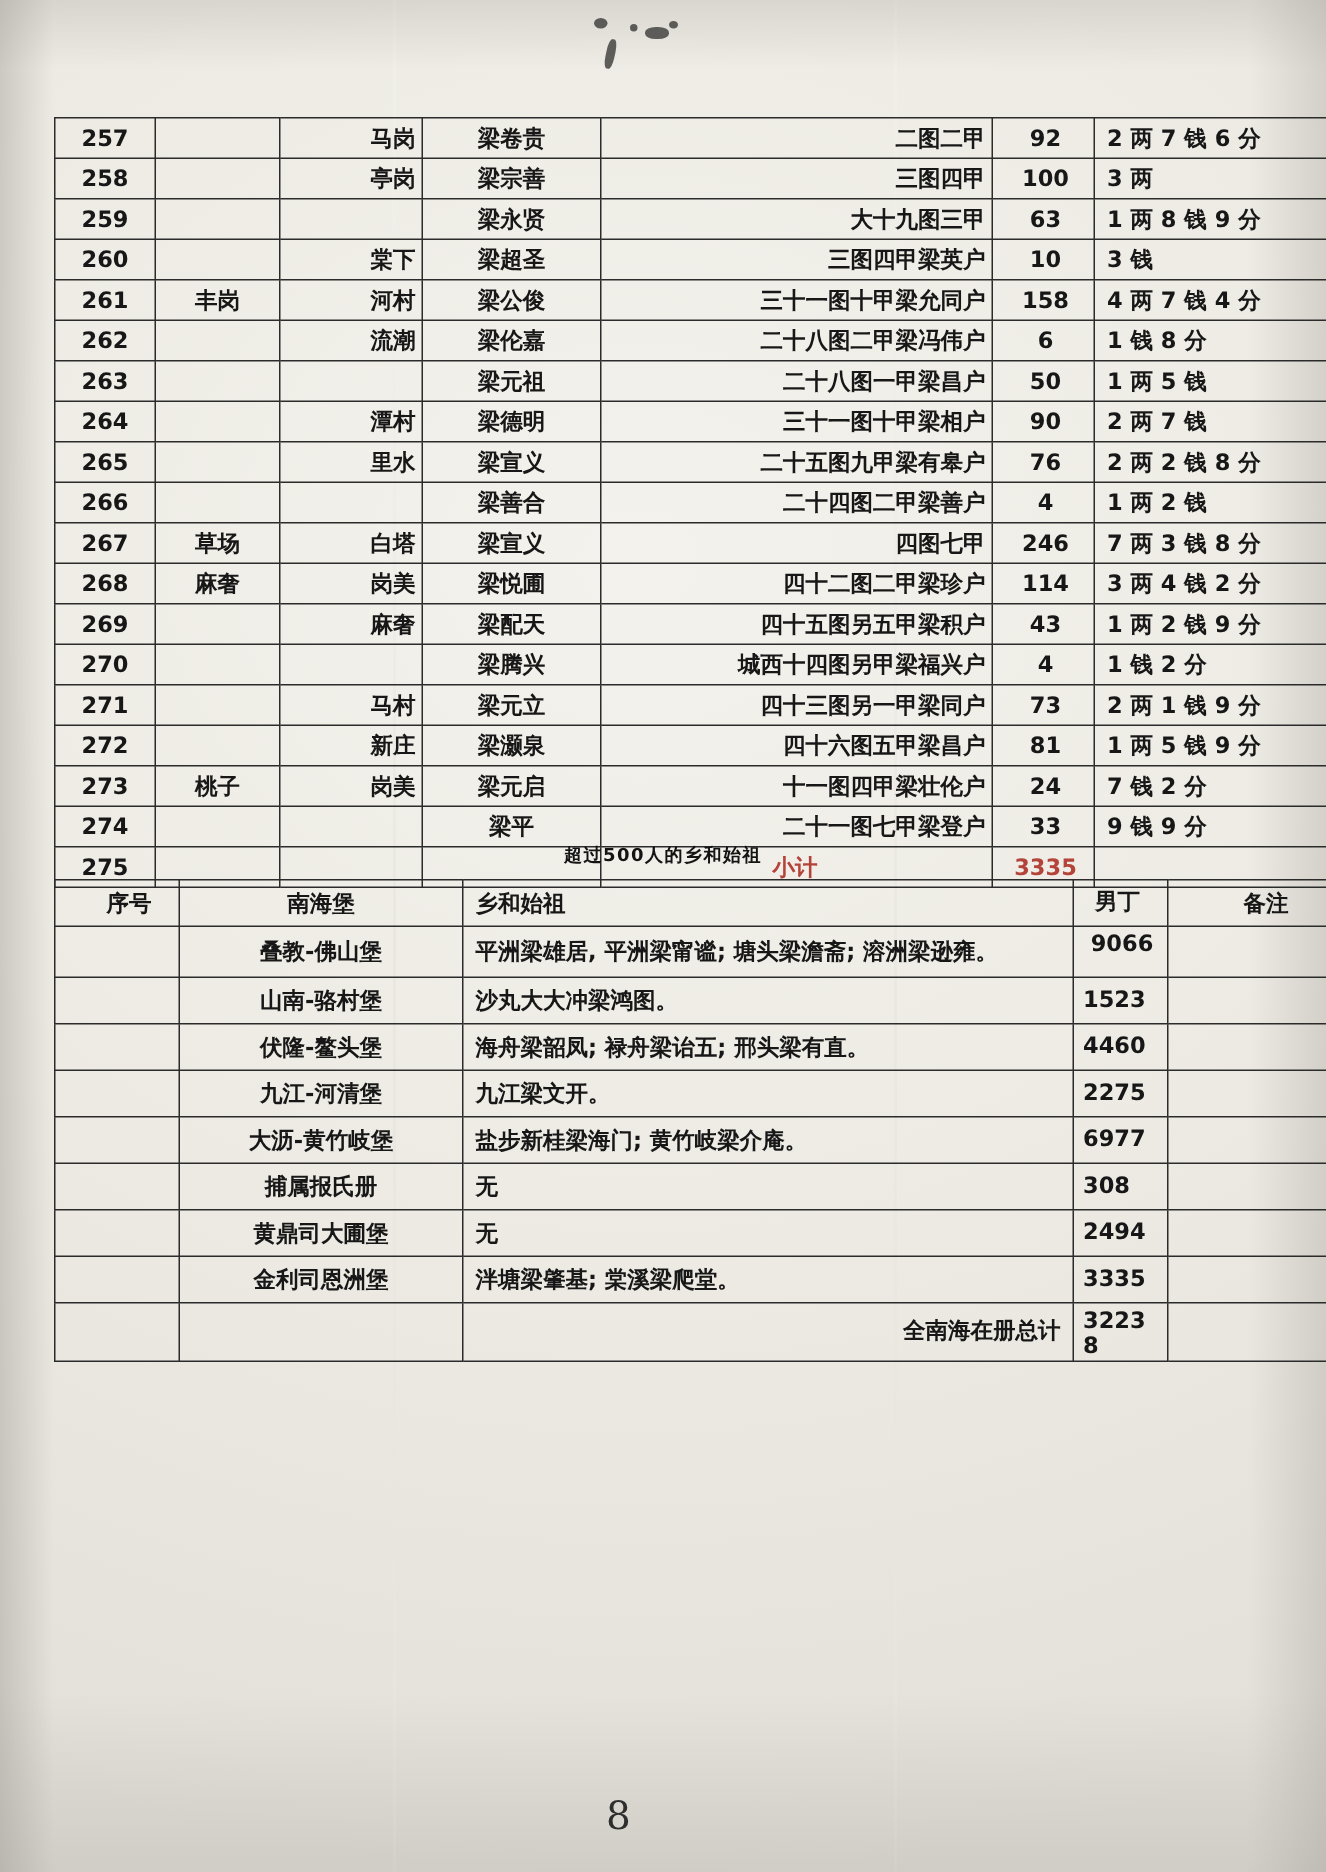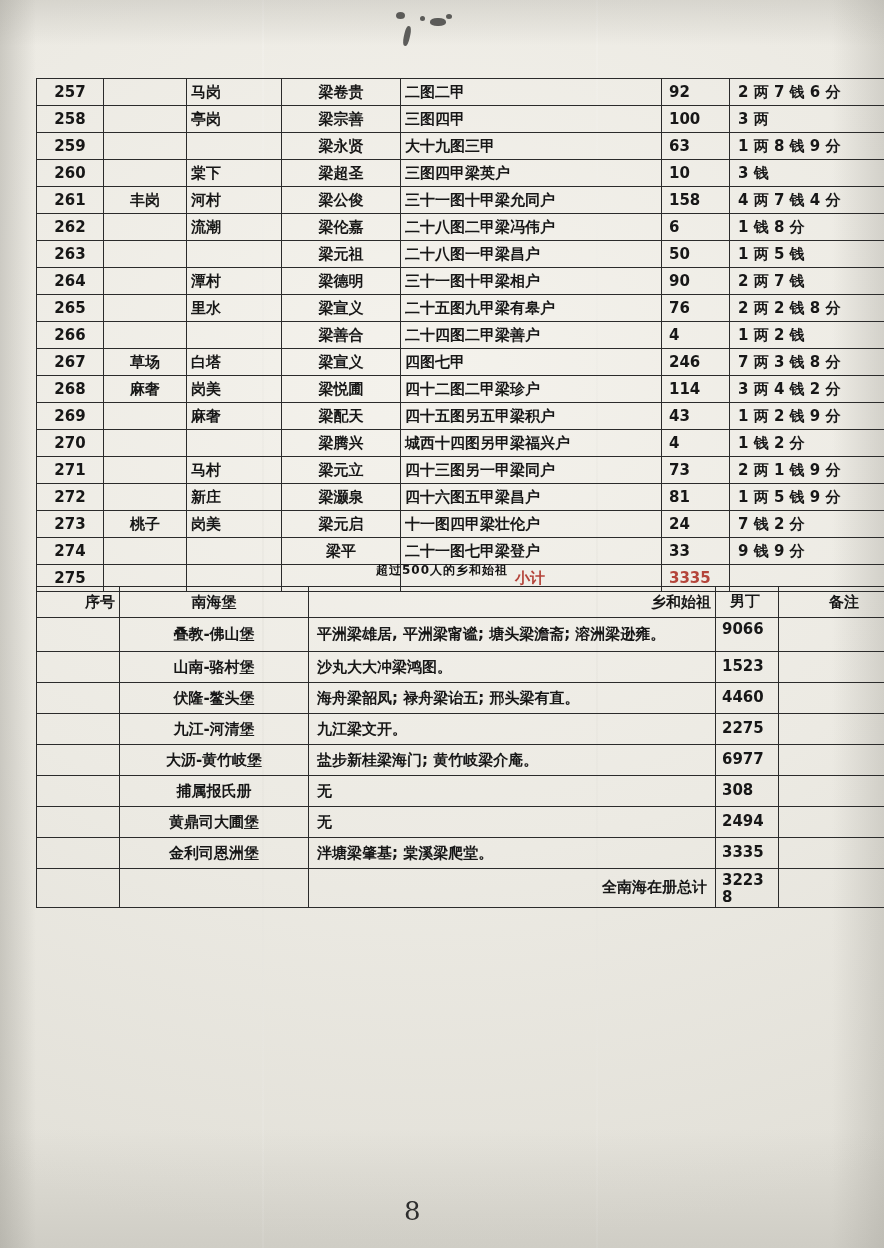--- a/index.html
+++ b/index.html
@@ -90,24 +90,24 @@
   
   #reg-table {
     position: absolute;
     left: 36px;
     top: 78px;
     width: 812px;
   }
   #reg-table td { height: 26px; }
   .c-no      { width: 58px; text-align: center; }
   .c-a       { width: 74px; text-align: center; }
-  .c-b       { width: 86px; text-align: left; }
+  .c-b       { width: 86px; text-align: right; }
   .c-name    { width: 110px; text-align: center; }
-  .c-place   { width: 252px; text-align: left; }
-  .c-num     { width: 56px;  text-align: left; padding-left: 7px; margin-left: 17px; }
+  .c-place   { width: 252px; text-align: right; }
+  .c-num     { width: 56px;  text-align: center; padding-left: 7px; margin-left: 17px; }
   .c-note    { width: 176px; text-align: left; padding-left: 8px; }
   .subtotal-label { text-align: center; color: #b4443a; padding-right: 6px; }
   .subtotal-val   { color: #b4443a; }
 
   
   #section-title {
     position: absolute;
     left: 36px;
     top: 562px;
     width: 812px;
@@ -119,21 +119,21 @@
   }
 
   
   #sum-table {
     position: absolute;
     left: 36px;
     top: 586px;
     width: 812px;
   }
   #sum-table td, #sum-table th { height: 30px; }
-  .s-no    { width: 58px;  text-align: right; padding-left: 20px; }
+  .s-no    { width: 58px;  text-align: center; padding-left: 20px; }
   .s-fort  { width: 180px; text-align: center; }
   .s-anc   { width: 394px; text-align: left; padding-left: 8px; white-space: normal; line-height: 1.25; }
   .s-men   { width: 58px;  text-align: left; padding-left: 6px; white-space: normal; line-height: 1.15; }
   .s-rem   { width: 122px; text-align: center; }
   .row-tall td { height: 50px; }
   .total-label { text-align: right; padding-right: 8px; }
 
   
   #page-number {
     position: absolute;
@@ -341,31 +341,31 @@
     </tbody>
   </table>
 
   <div id="section-title">超过500人的乡和始祖</div>
 
   <table id="sum-table">
     <thead>
       <tr>
         <th class="s-no">序号</th>
         <th class="s-fort">南海堡</th>
-        <th class="s-anc" style="text-align:right;">乡和始祖</th>
+        <th class="s-anc" style="text-align:left;">乡和始祖</th>
         <th class="s-men" style="text-align:center;padding-left:0;">男丁</th>
         <th class="s-rem">备注</th>
       </tr>
     </thead>
     <tbody>
       <tr class="row-tall">
         <td class="s-no"></td>
         <td class="s-fort">叠教-佛山堡</td>
         <td class="s-anc">平洲梁雄居, 平洲梁甯谧; 塘头梁澹斋; 溶洲梁逊雍。</td>
-        <td class="s-men" style="vertical-align:top;padding-top:3px;">9066</td>
+        <td class="s-men" style="vertical-align:top;padding-top:3px;text-align:center;">9066</td>
         <td class="s-rem"></td>
       </tr>
       <tr>
         <td class="s-no"></td>
         <td class="s-fort">山南-骆村堡</td>
         <td class="s-anc">沙丸大大冲梁鸿图。</td>
         <td class="s-men">1523</td>
         <td class="s-rem"></td>
       </tr>
       <tr>

